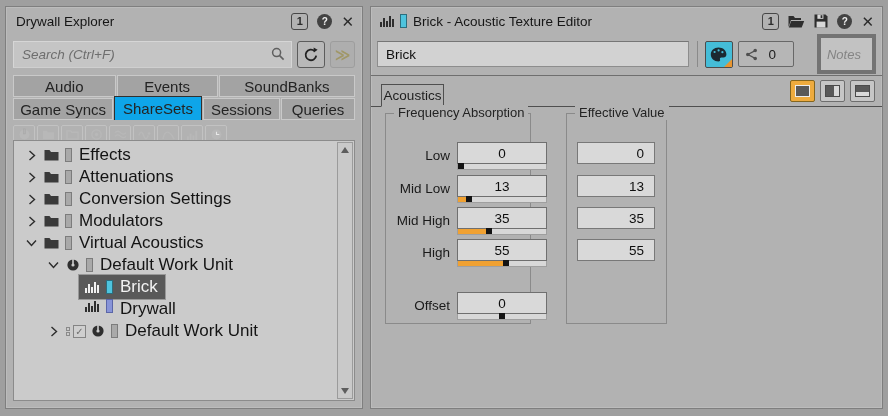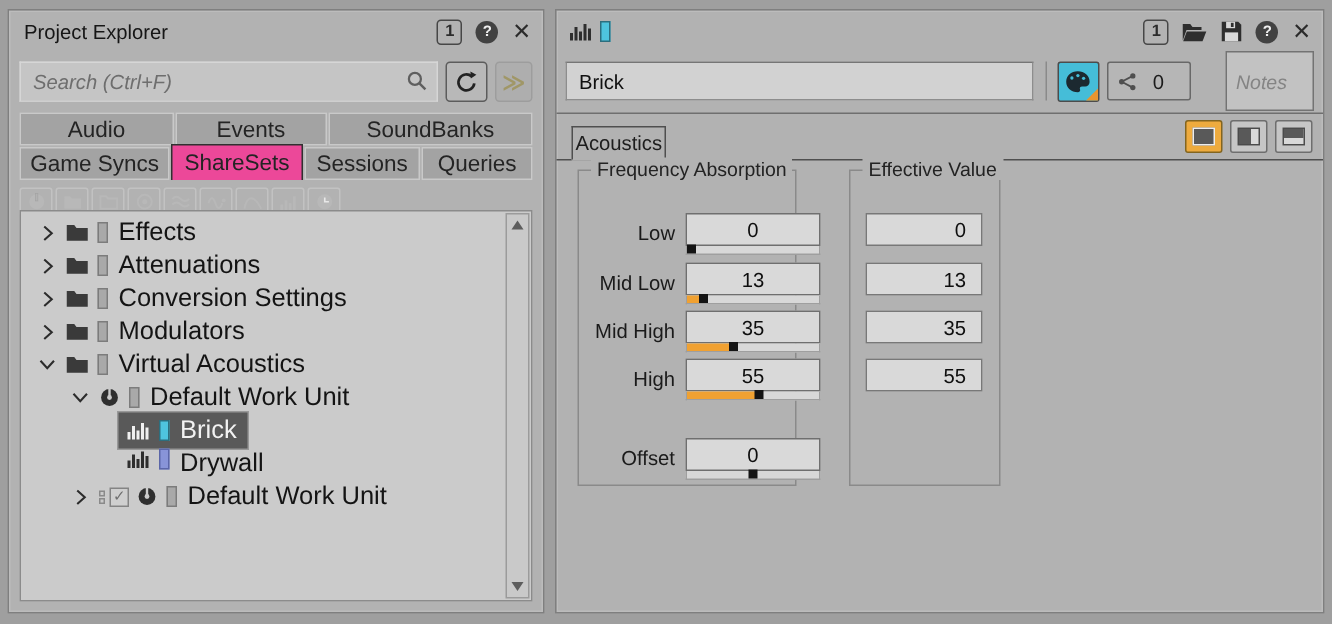--- a/index.html
+++ b/index.html
@@ -55,21 +55,21 @@
   .tabs { margin:7px 7px 0 7px; }
   .tab-row { display:flex; height:22px; }
   .tab-row + .tab-row { margin-top:1px; }
   .tab {
     background:#a3a3a3; border:1px solid #c9c9c9; color:#242424;
     display:flex; align-items:center; justify-content:center;
     font-size:15px; white-space:nowrap; overflow:hidden;
   }
   .tab + .tab { margin-left:1px; }
   .tab.active {
-    background:#ec4899; border:1px solid #303030; border-bottom:none;
+    background:#0ea5e9; border:1px solid #303030; border-bottom:none;
     height:24px; margin-top:-2px; z-index:2; position:relative;
   }
 
   .obj-toolbar { display:flex; gap:2px; margin:5px 7px 0 7px; }
   .obj-toolbar .tool {
     width:22px; height:19px; border:1px solid #c2c2c2; border-radius:2px;
     display:flex; align-items:center; justify-content:center;
   }
 
   .tree-box {
@@ -126,21 +126,21 @@
     position:absolute; right:0; bottom:0; width:0; height:0;
     border-left:8px solid transparent; border-bottom:8px solid #e8952f;
   }
   .share-btn {
     width:59px; height:26px; background:#b6b6b6; border:1px solid #686868;
     border-radius:2px; margin-left:5px; display:flex; align-items:center;
     padding:0 6px;
   }
   .share-count { flex:1; text-align:center; font-size:13.5px; color:#1c1c1c; }
   .notes-input {
-    width:59px; height:40px; background:#c2c2c2; border:1px solid #737373;
+    width:59px; height:40px; background:#c2c2c2; border:4px solid #737373;
     margin-left:23px; padding:0 6px; font-family:inherit; font-size:13px;
     font-style:italic; color:#5a5a5a;
   }
   .notes-input::placeholder { color:#848484; font-style:italic; }
   .hdivider { border-top:1px solid #6f6f6f; margin-top:7px; }
 
   .tabstrip { position:relative; height:31px; border-bottom:1px solid #4f4f4f; margin-top:0; }
   .settings-tab {
     position:absolute; left:10px; bottom:-1px; height:23px; width:63px;
     background:#b2b2b2; border:1px solid #4f4f4f; border-bottom:1px solid #b2b2b2;
@@ -186,21 +186,21 @@
     display:flex; align-items:center; justify-content:flex-end;
     padding-right:10px; font-size:13.5px; color:#0e0e0e;
   }
   svg { display:block; }
 </style>
 </head>
 <body>
 
 <div class="panel" id="left-panel">
   <div class="titlebar">
-    <span class="title">Project Explorer</span>
+    <span class="title">Drywall Explorer</span>
     <span class="spacer"></span>
     <span class="tb-icons">
       <span class="badge-1">1</span>
       <span class="help-circle">?</span>
       <span class="close-x">✕</span>
     </span>
   </div>
 
   <div class="search-row">
     <span class="search-wrap">
@@ -460,20 +460,21 @@
     <span class="ticon" style="margin-right:5px;">
         <svg width="16" height="14" viewBox="0 0 16 14">
           <rect x="1" y="8" width="2" height="5" fill="#2e2e2e"></rect>
           <rect x="4" y="4" width="2" height="9" fill="#2e2e2e"></rect>
           <rect x="7" y="7" width="2" height="6" fill="#2e2e2e"></rect>
           <rect x="10" y="2" width="2" height="11" fill="#2e2e2e"></rect>
           <rect x="13" y="5" width="2" height="8" fill="#2e2e2e"></rect>
         </svg>
       </span>
     <span class="colorbar" style="background:#4ec4de;border-color:#2c6e7e;margin-right:6px;"></span>
+    <span class="title">Brick - Acoustic Texture Editor</span>
     <span class="spacer"></span>
     <span class="tb-icons">
       <span class="badge-1">1</span>
       <span>
           <svg width="17" height="13" viewBox="0 0 17 13">
             <path d="M0.5 1h5l1.5 2h6v2h-10l-2.5 7z" fill="#2e2e2e"></path>
             <path d="M3.2 6h13l-2.5 6.5H0.8z" fill="#2e2e2e"></path>
           </svg>
         </span>
       <span>

